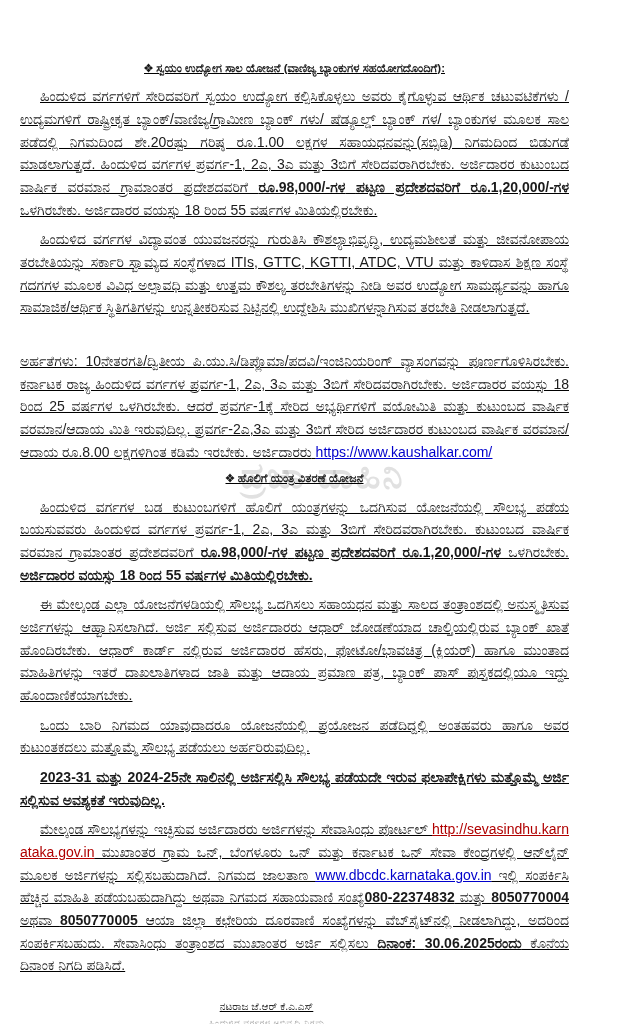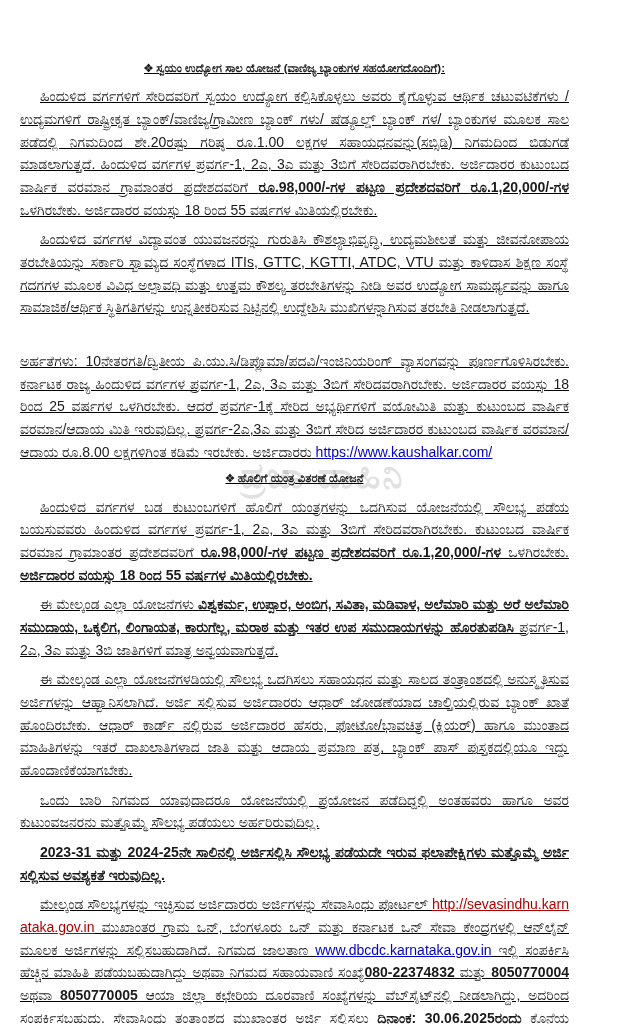--- a/index.html
+++ b/index.html
@@ -105,27 +105,24 @@
     <p class="para noindent">
       <span>ಅರ್ಹತೆಗಳು:   10ನೇತರಗತಿ/ದ್ವಿತೀಯ   ಪಿ.ಯು.ಸಿ/ಡಿಪ್ಲೊಮಾ/ಪದವಿ/ಇಂಜಿನಿಯರಿಂಗ್   ವ್ಯಾಸಂಗವನ್ನು ಪೂರ್ಣಗೊಳಿಸಿರಬೇಕು. ಕರ್ನಾಟಕ ರಾಜ್ಯ ಹಿಂದುಳಿದ ವರ್ಗಗಳ ಪ್ರವರ್ಗ-1, 2ಎ, 3ಎ ಮತ್ತು 3ಬಿಗೆ ಸೇರಿದವರಾಗಿರಬೇಕು. ಅರ್ಜಿದಾರರ ವಯಸ್ಸು 18 ರಿಂದ 25 ವರ್ಷಗಳ ಒಳಗಿರಬೇಕು. ಆದರೆ ಪ್ರವರ್ಗ-1ಕ್ಕೆ ಸೇರಿದ ಅಭ್ಯರ್ಥಿಗಳಿಗೆ ವಯೋಮಿತಿ ಮತ್ತು ಕುಟುಂಬದ ವಾರ್ಷಿಕ ವರಮಾನ/ಆದಾಯ ಮಿತಿ ಇರುವುದಿಲ್ಲ. ಪ್ರವರ್ಗ-2ಎ,3ಎ ಮತ್ತು 3ಬಿಗೆ ಸೇರಿದ ಅರ್ಜಿದಾರರ ಕುಟುಂಬದ ವಾರ್ಷಿಕ ವರಮಾನ/ಆದಾಯ ರೂ.8.00 ಲಕ್ಷಗಳಿಗಿಂತ ಕಡಿಮೆ ಇರಬೇಕು. ಅರ್ಜಿದಾರರು</span>
       <a class="link" href="#">https://www.kaushalkar.com/</a>
     </p>
 
     <div class="heading">❖  ಹೊಲಿಗೆ ಯಂತ್ರ ವಿತರಣೆ ಯೋಜನೆ</div>
     <p class="para">
       ಹಿಂದುಳಿದ ವರ್ಗಗಳ ಬಡ ಕುಟುಂಬಗಳಿಗೆ ಹೊಲಿಗೆ ಯಂತ್ರಗಳನ್ನು ಒದಗಿಸುವ ಯೋಜನೆಯಲ್ಲಿ ಸೌಲಭ್ಯ ಪಡೆಯ ಬಯಸುವವರು ಹಿಂದುಳಿದ ವರ್ಗಗಳ ಪ್ರವರ್ಗ-1, 2ಎ, 3ಎ ಮತ್ತು 3ಬಿಗೆ ಸೇರಿದವರಾಗಿರಬೇಕು. ಕುಟುಂಬದ ವಾರ್ಷಿಕ ವರಮಾನ ಗ್ರಾಮಾಂತರ ಪ್ರದೇಶದವರಿಗೆ <span class="b">ರೂ.98,000/-ಗಳ</span> <span class="b">ಪಟ್ಟಣ ಪ್ರದೇಶದವರಿಗೆ</span> <span class="b">ರೂ.1,20,000/-ಗಳ</span> ಒಳಗಿರಬೇಕು. <span class="b">ಅರ್ಜಿದಾರರ ವಯಸ್ಸು 18 ರಿಂದ 55 ವರ್ಷಗಳ ಮಿತಿಯಲ್ಲಿರಬೇಕು.</span>
     </p>
 
-    <p class="para">
-      ಈ ಮೇಲ್ಕಂಡ ಎಲ್ಲಾ ಯೋಜನೆಗಳು <span class="b">ವಿಶ್ವಕರ್ಮ, ಉಪ್ಪಾರ, ಅಂಬಿಗ, ಸವಿತಾ, ಮಡಿವಾಳ, ಅಲೆಮಾರಿ ಮತ್ತು ಅರೆ ಅಲೆಮಾರಿ ಸಮುದಾಯ, ಒಕ್ಕಲಿಗ, ಲಿಂಗಾಯತ, ಕಾರುಗೆಲ್ಲ, ಮರಾಠ ಮತ್ತು ಇತರ ಉಪ ಸಮುದಾಯಗಳನ್ನು ಹೊರತುಪಡಿಸಿ</span> ಪ್ರವರ್ಗ-1, 2ಎ, 3ಎ ಮತ್ತು 3ಬಿ ಜಾತಿಗಳಿಗೆ ಮಾತ್ರ ಅನ್ವಯವಾಗುತ್ತದೆ.
-    </p>
 
     <p class="para">ಈ ಮೇಲ್ಕಂಡ ಎಲ್ಲಾ ಯೋಜನೆಗಳಡಿಯಲ್ಲಿ ಸೌಲಭ್ಯ ಒದಗಿಸಲು ಸಹಾಯಧನ ಮತ್ತು ಸಾಲದ ತಂತ್ರಾಂಶದಲ್ಲಿ ಅನುಸ್ಮೃತಿಸುವ ಅರ್ಜಿಗಳನ್ನು ಆಹ್ವಾನಿಸಲಾಗಿದೆ. ಅರ್ಜಿ ಸಲ್ಲಿಸುವ ಅರ್ಜಿದಾರರು ಆಧಾರ್ ಜೋಡಣೆಯಾದ ಚಾಲ್ತಿಯಲ್ಲಿರುವ ಬ್ಯಾಂಕ್ ಖಾತೆ ಹೊಂದಿರಬೇಕು. ಆಧಾರ್ ಕಾರ್ಡ್ ನಲ್ಲಿರುವ ಅರ್ಜಿದಾರರ ಹೆಸರು, ಫೋಟೋ/ಭಾವಚಿತ್ರ (ಕ್ಲಿಯರ್) ಹಾಗೂ ಮುಂತಾದ ಮಾಹಿತಿಗಳನ್ನು ಇತರೆ ದಾಖಲಾತಿಗಳಾದ ಜಾತಿ ಮತ್ತು ಆದಾಯ ಪ್ರಮಾಣ ಪತ್ರ, ಬ್ಯಾಂಕ್ ಪಾಸ್ ಪುಸ್ತಕದಲ್ಲಿಯೂ ಇದ್ದು ಹೊಂದಾಣಿಕೆಯಾಗಬೇಕು.</p>
 
-    <p class="para">ಒಂದು ಬಾರಿ ನಿಗಮದ ಯಾವುದಾದರೂ ಯೋಜನೆಯಲ್ಲಿ ಪ್ರಯೋಜನ ಪಡೆದಿದ್ದಲ್ಲಿ ಅಂತಹವರು ಹಾಗೂ ಅವರ ಕುಟುಂವಜನರನು ಮತ್ತೊಮ್ಮೆ ಸೌಲಭ್ಯ ಪಡೆಯಲು ಅರ್ಹರಿರುವುದಿಲ್ಲ.</p>
+    <p class="para">ಒಂದು ಬಾರಿ ನಿಗಮದ ಯಾವುದಾದರೂ ಯೋಜನೆಯಲ್ಲಿ ಪ್ರಯೋಜನ ಪಡೆದಿದ್ದಲ್ಲಿ ಅಂತಹವರು ಹಾಗೂ ಅವರ ಕುಟುಂತಕದಲು ಮತ್ತೊಮ್ಮೆ ಸೌಲಭ್ಯ ಪಡೆಯಲು ಅರ್ಹರಿರುವುದಿಲ್ಲ.</p>
 
     <p class="para b">2023-31 ಮತ್ತು 2024-25ನೇ ಸಾಲಿನಲ್ಲಿ ಅರ್ಜಿಸಲ್ಲಿಸಿ ಸೌಲಭ್ಯ ಪಡೆಯದೇ ಇರುವ ಫಲಾಪೇಕ್ಷಿಗಳು ಮತ್ತೊಮ್ಮೆ ಅರ್ಜಿ ಸಲ್ಲಿಸುವ ಅವಶ್ಯಕತೆ ಇರುವುದಿಲ್ಲ.</p>
 
     <p class="para">
       ಮೇಲ್ಕಂಡ ಸೌಲಭ್ಯಗಳನ್ನು ಇಚ್ಛಿಸುವ ಅರ್ಜಿದಾರರು ಅರ್ಜಿಗಳನ್ನು ಸೇವಾಸಿಂಧು ಪೋರ್ಟಲ್ <a class="link red" href="#">http://sevasindhu.karnataka.gov.in</a> ಮುಖಾಂತರ ಗ್ರಾಮ ಒನ್, ಬೆಂಗಳೂರು ಒನ್ ಮತ್ತು ಕರ್ನಾಟಕ ಒನ್ ಸೇವಾ ಕೇಂದ್ರಗಳಲ್ಲಿ ಆನ್‌ಲೈನ್ ಮೂಲಕ ಅರ್ಜಿಗಳನ್ನು ಸಲ್ಲಿಸಬಹುದಾಗಿದೆ. ನಿಗಮದ ಜಾಲತಾಣ <a class="link" href="#">www.dbcdc.karnataka.gov.in</a> ಇಲ್ಲಿ ಸಂಪರ್ಕಿಸಿ ಹೆಚ್ಚಿನ ಮಾಹಿತಿ ಪಡೆಯಬಹುದಾಗಿದ್ದು ಅಥವಾ ನಿಗಮದ ಸಹಾಯವಾಣಿ ಸಂಖ್ಯೆ<span class="b">080-22374832</span> ಮತ್ತು <span class="b">8050770004</span> ಅಥವಾ <span class="b">8050770005</span> ಆಯಾ ಜಿಲ್ಲಾ ಕಛೇರಿಯ ದೂರವಾಣಿ ಸಂಖ್ಯೆಗಳನ್ನು ವೆಬ್‌ಸೈಟ್‌ನಲ್ಲಿ ನೀಡಲಾಗಿದ್ದು, ಅದರಿಂದ ಸಂಪರ್ಕಿಸಬಹುದು. ಸೇವಾಸಿಂಧು ತಂತ್ರಾಂಶದ ಮುಖಾಂತರ ಅರ್ಜಿ ಸಲ್ಲಿಸಲು <span class="b">ದಿನಾಂಕ: <span>30.06.2025</span>ರಂದು</span> ಕೊನೆಯ ದಿನಾಂಕ ನಿಗದಿ ಪಡಿಸಿದೆ.
     </p>
 
     <div class="sig">
       <div class="name">ನಟರಾಜ ಜೆ.ಆರ್ ಕೆ.ಎ.ಎಸ್</div>
       <div class="blur">ಹಿಂದುಳಿದ ವರ್ಗಗಳ ಅಭಿವೃದ್ಧಿ ನಿಗಮ</div>

